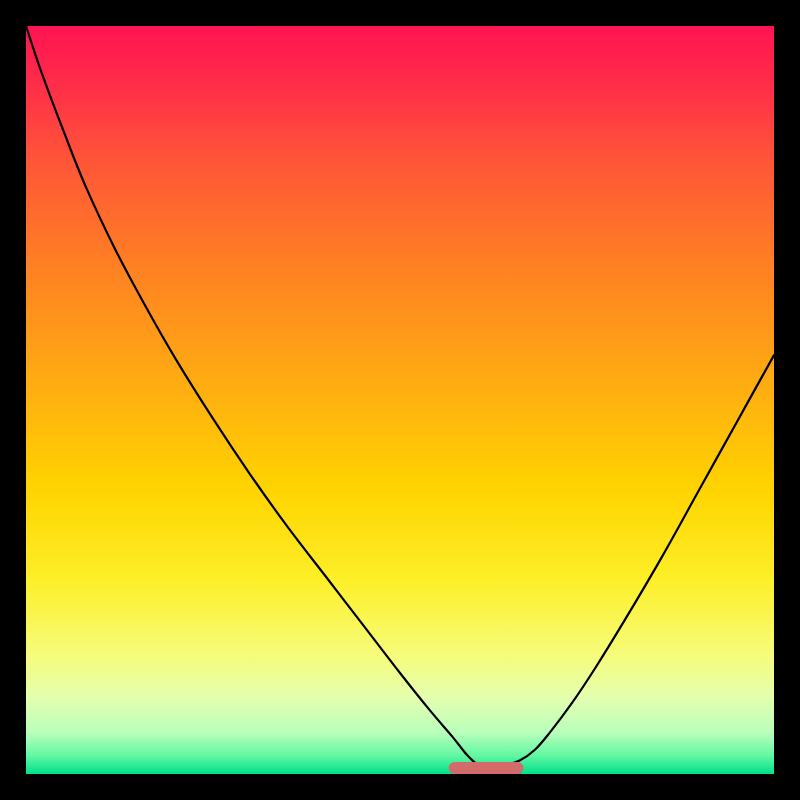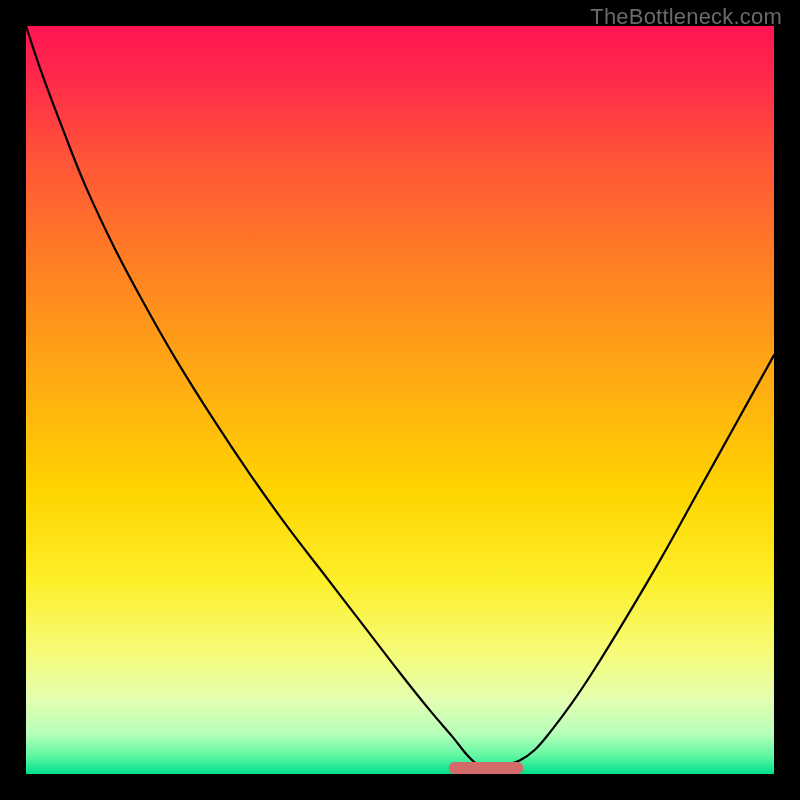--- a/index.html
+++ b/index.html
@@ -33,21 +33,20 @@
     top: 26px;
     width: 748px;
     height: 748px;
   }
   svg { display: block; }
 </style>
 </head>
 <body>
 
 <div class="frame">
-  <div class="watermark">TheBottleneck.com</div>
 
   <div class="plot-wrap">
     <svg id="plot-svg" width="748" height="748" viewBox="0 0 748 748">
       <defs>
         <linearGradient id="bg-grad" x1="0" y1="0" x2="0" y2="1">
             <stop offset="0.00%" stop-color="#ff1452"></stop>
             <stop offset="7.00%" stop-color="#ff2a4a"></stop>
             <stop offset="18.00%" stop-color="#ff5538"></stop>
             <stop offset="32.00%" stop-color="#ff8023"></stop>
             <stop offset="48.00%" stop-color="#ffad12"></stop>

